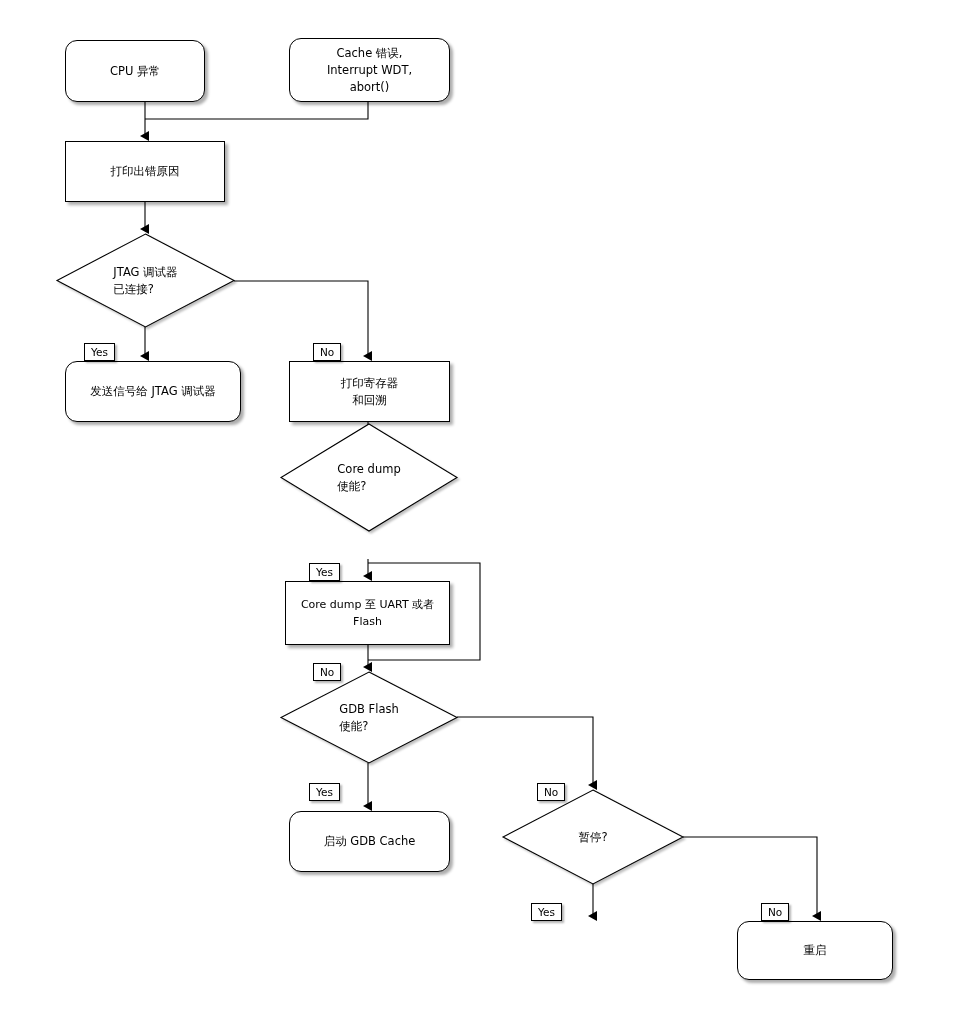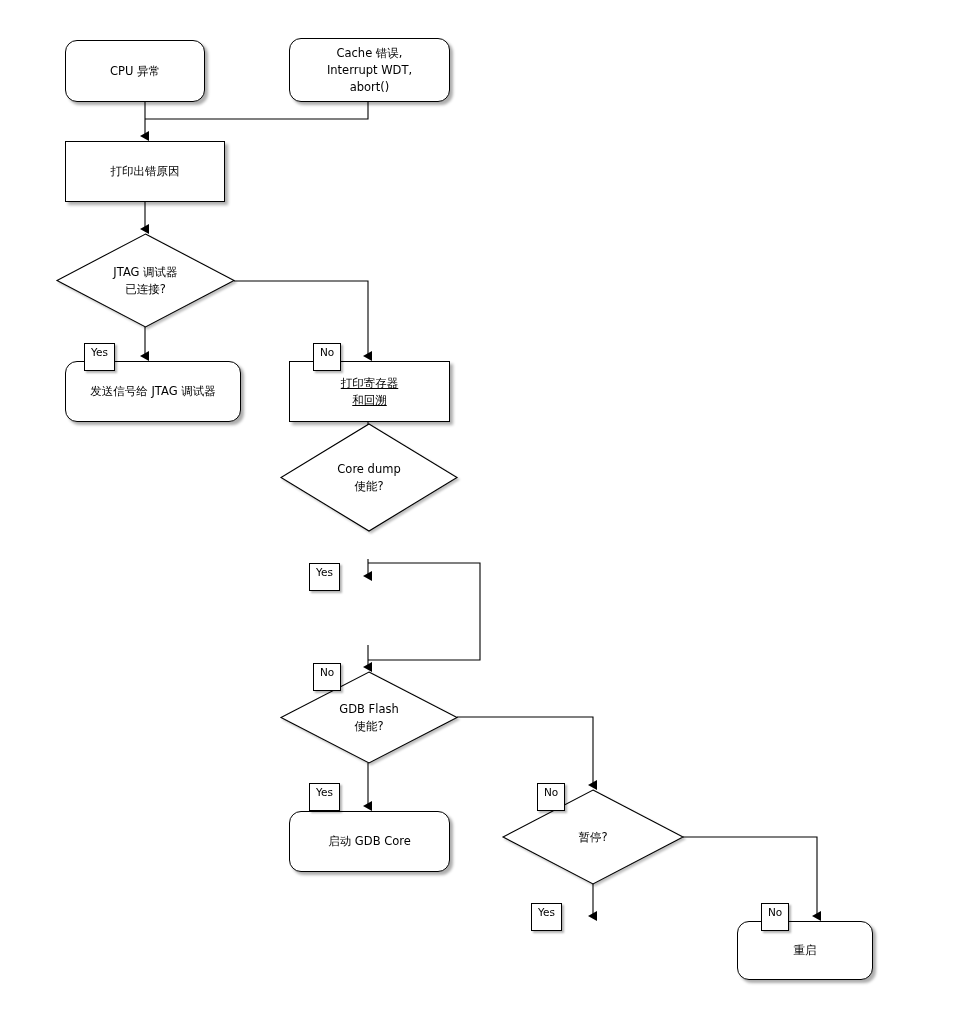--- a/index.html
+++ b/index.html
@@ -61,34 +61,33 @@
   }
   .diamond-label {
     position: absolute;
     left: 0;
     top: 0;
     width: 100%;
     height: 100%;
     display: flex;
     align-items: center;
     justify-content: center;
-    text-align: center;
     font-size: 11.5px;
     line-height: 17px;
     white-space: pre-line;
     color: #000000;
   }
   .edge-label {
     position: absolute;
     box-sizing: border-box;
     background: #ffffff;
     border: 1px solid #000000;
     font-size: 10.5px;
     line-height: 16px;
-    height: 28px;
+    height: 18px;
     padding: 0 6px;
     display: flex;
     align-items: flex-start;
     justify-content: center;
     color: #000000;
     box-shadow: 2px 2px 2px rgba(0,0,0,0.30);
     z-index: 4;
   }
 </style>
 </head>
@@ -154,55 +153,58 @@
       <polygon points="88.5,0 177,46.5 88.5,93 0,46.5" fill="#ffffff" stroke="#000000" stroke-width="1.1"></polygon>
     </svg>
     <div class="diamond-label">JTAG 调试器
 已连接?</div>
   </div>
 
   <div class="node rounded" style="left:65px; top:361px; width:176px; height:61px;">
     <span>发送信号给 JTAG 调试器</span>
   </div>
 
-  <div class="node rect" style="left:289px; top:361px; width:161px; height:61px;text-decoration:underline;">
+  <div class="node rect" style="left:289px; top:361px; width:161px; height:61px;">
     <span>打印寄存器
 和回溯</span>
   </div>
 
   <div class="diamond-wrap" style="left:281px; top:424px; width:176px; height:107px;">
     <svg width="176" height="107" viewBox="0 0 176 107" filter="url(#edgeshadow)">
       <polygon points="88,0 176,53.5 88,107 0,53.5" fill="#ffffff" stroke="#000000" stroke-width="1.1"></polygon>
     </svg>
     <div class="diamond-label">Core dump
 使能?</div>
   </div>
 
+  <div class="node rect" style="left:285px; top:581px; width:165px; height:64px; font-size:11px;">
+    <span>Core dump 至 UART 或者 Flash</span>
+  </div>
 
   <div class="diamond-wrap" style="left:281px; top:672px; width:176px; height:91px;">
     <svg width="176" height="91" viewBox="0 0 176 91" filter="url(#edgeshadow)">
       <polygon points="88,0 176,45.5 88,91 0,45.5" fill="#ffffff" stroke="#000000" stroke-width="1.1"></polygon>
     </svg>
     <div class="diamond-label">GDB Flash
 使能?</div>
   </div>
 
   <div class="node rounded" style="left:289px; top:811px; width:161px; height:61px;">
-    <span>启动 GDB Core</span>
+    <span>启动 GDB Cache</span>
   </div>
 
   <div class="diamond-wrap" style="left:503px; top:790px; width:180px; height:94px;">
     <svg width="180" height="94" viewBox="0 0 180 94" filter="url(#edgeshadow)">
       <polygon points="90,0 180,47 90,94 0,47" fill="#ffffff" stroke="#000000" stroke-width="1.1"></polygon>
     </svg>
     <div class="diamond-label">暂停?</div>
   </div>
 
 
-  <div class="node rounded" style="left:737px; top:921px; width:136px; height:59px;text-align:center;">
+  <div class="node rounded" style="left:737px; top:921px; width:156px; height:59px;text-align:center;">
     <span>重启</span>
   </div>
 
   <div class="edge-label" style="left:84px; top:343px;">
     <span>Yes</span>
   </div>
 
   <div class="edge-label" style="left:313px; top:343px;">
     <span>No</span>
   </div>

